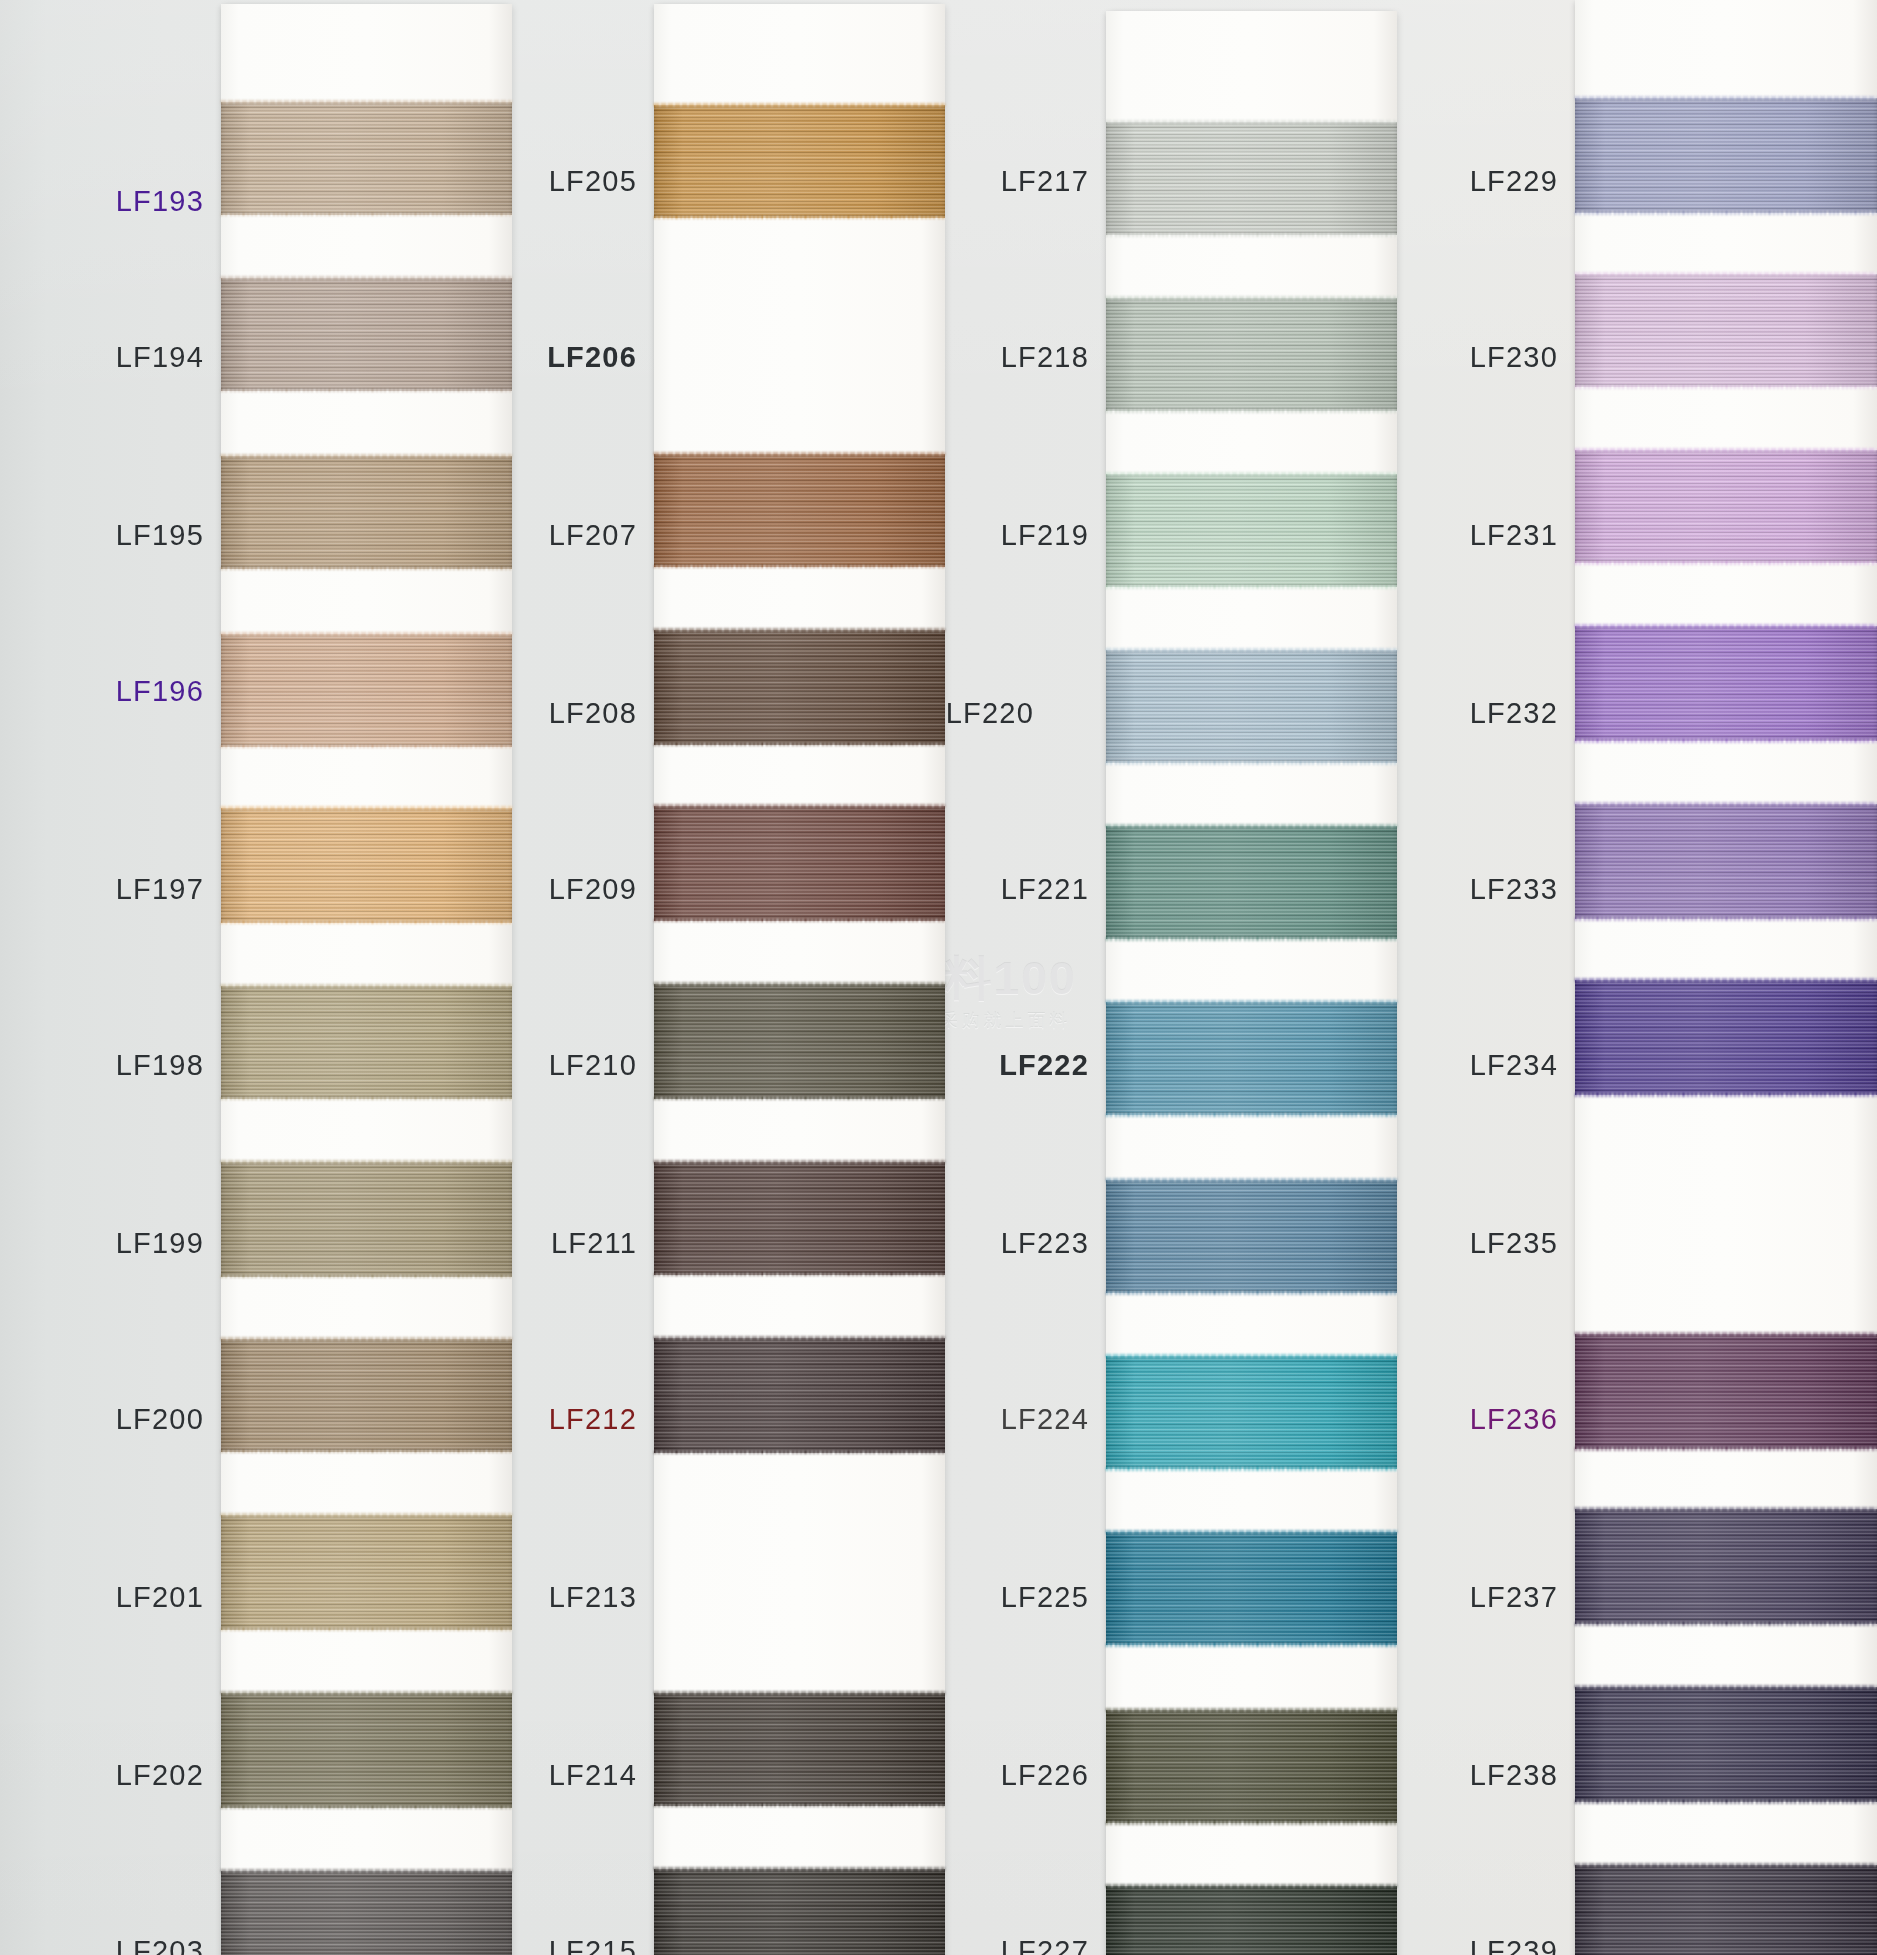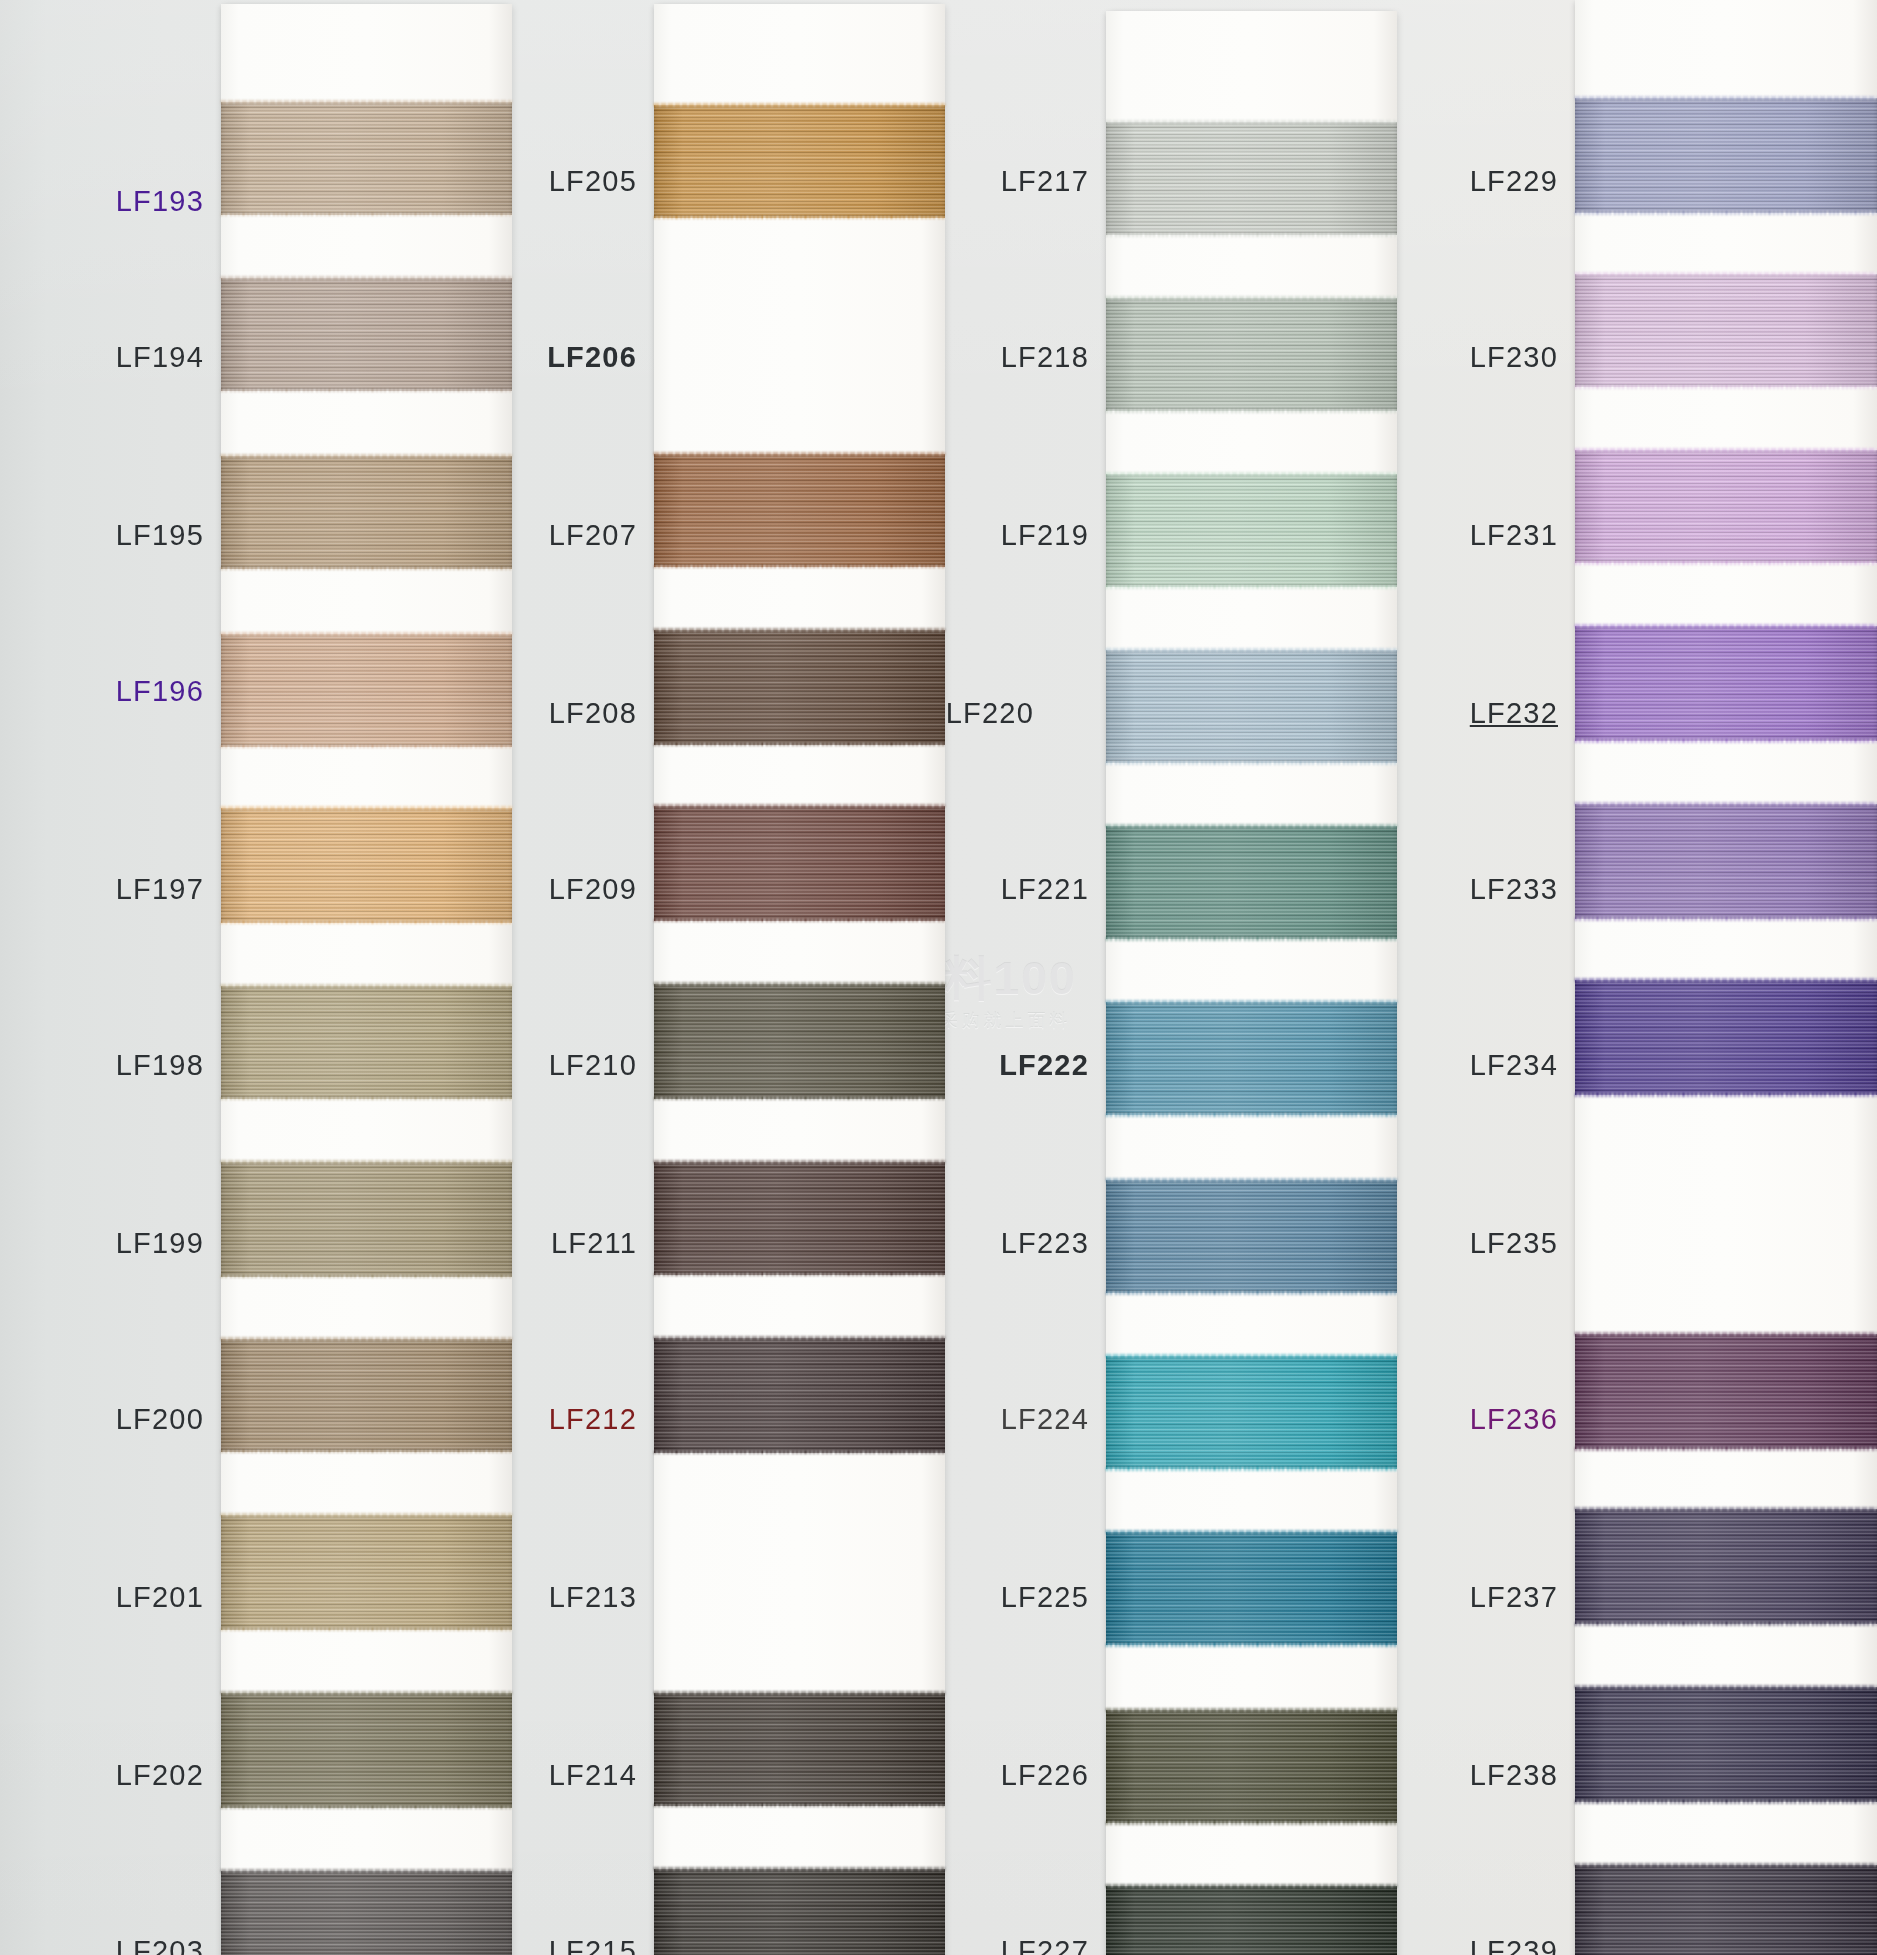--- a/index.html
+++ b/index.html
@@ -437,21 +437,21 @@
     <div class="label" style="left: 948px; width: 141px; top: 873px; color: rgb(44, 48, 51);">LF221</div>
     <div class="label" style="left: 948px; width: 141px; top: 1049px; color: rgb(44, 48, 51); font-weight: bold;">LF222</div>
     <div class="label" style="left: 948px; width: 141px; top: 1227px; color: rgb(44, 48, 51);">LF223</div>
     <div class="label" style="left: 948px; width: 141px; top: 1403px; color: #404040;">LF224</div>
     <div class="label" style="left: 948px; width: 141px; top: 1581px; color: rgb(44, 48, 51);">LF225</div>
     <div class="label" style="left: 948px; width: 141px; top: 1759px; color: rgb(44, 48, 51);">LF226</div>
     <div class="label" style="left: 948px; width: 141px; top: 1935px; color: rgb(44, 48, 51);">LF227</div>
     <div class="label" style="left: 1417px; width: 141px; top: 165px; color: rgb(44, 48, 51);">LF229</div>
     <div class="label" style="left: 1417px; width: 141px; top: 341px; color: rgb(44, 48, 51);">LF230</div>
     <div class="label" style="left: 1417px; width: 141px; top: 519px; color: rgb(44, 48, 51);">LF231</div>
-    <div class="label" style="left: 1417px; width: 141px; top: 697px; color: rgb(44, 48, 51); text-decoration: underline;">LF232</div>
+    <div class="label" style="left: 1417px; width: 141px; top: 697px; color: rgb(44, 48, 51);">LF232</div>
     <div class="label" style="left: 1417px; width: 141px; top: 873px; color: rgb(44, 48, 51);">LF233</div>
     <div class="label" style="left: 1417px; width: 141px; top: 1049px; color: rgb(44, 48, 51);">LF234</div>
     <div class="label" style="left: 1417px; width: 141px; top: 1227px; color: rgb(44, 48, 51);">LF235</div>
     <div class="label" style="left: 1417px; width: 141px; top: 1403px; color: #701a75;">LF236</div>
     <div class="label" style="left: 1417px; width: 141px; top: 1581px; color: rgb(44, 48, 51);">LF237</div>
     <div class="label" style="left: 1417px; width: 141px; top: 1759px; color: rgb(44, 48, 51);">LF238</div>
     <div class="label" style="left: 1417px; width: 141px; top: 1935px; color: rgb(44, 48, 51);">LF239</div>
   </div>
 
 

